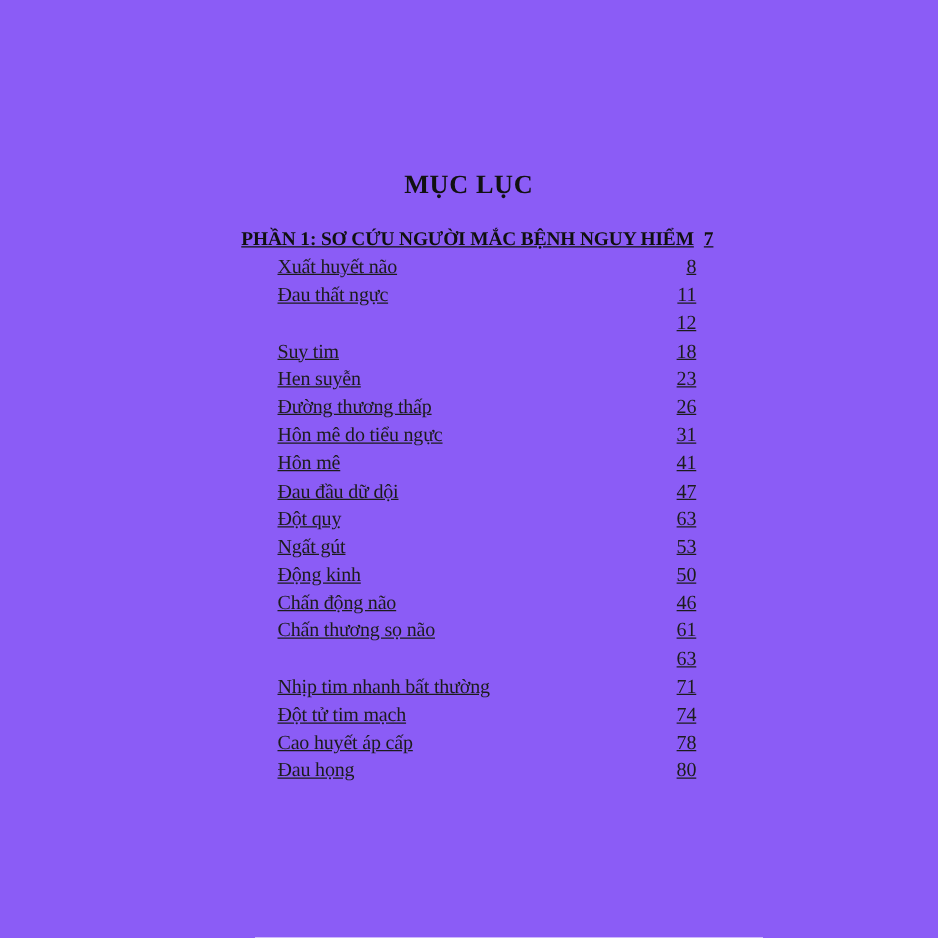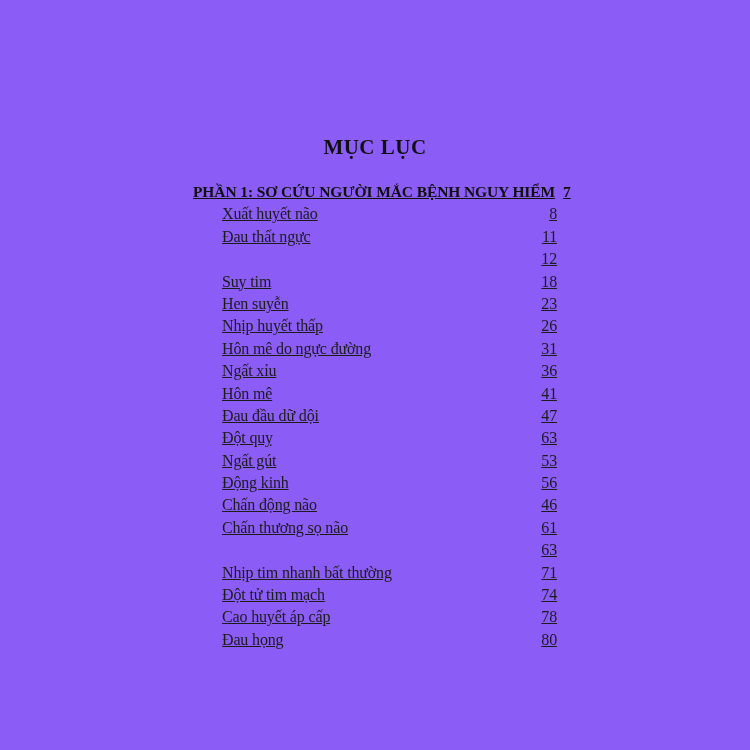--- a/index.html
+++ b/index.html
@@ -116,36 +116,31 @@
     <span class="toc-pagenum">18</span>
   </div>
 
   <div class="toc-row">
     <span class="toc-label">Hen suyễn</span>
     <span class="dot-leader"></span>
     <span class="toc-pagenum">23</span>
   </div>
 
   <div class="toc-row">
-    <span class="toc-label">Nhịp huyết thấp</span>
+    <span class="toc-label">Đường thương thấp</span>
     <span class="dot-leader"></span>
     <span class="toc-pagenum">26</span>
   </div>
 
   <div class="toc-row">
-    <span class="toc-label">Hôn mê do ngực đường</span>
+    <span class="toc-label">Hôn mê do tiểu ngực</span>
     <span class="dot-leader"></span>
     <span class="toc-pagenum">31</span>
   </div>
 
-  <div class="toc-row">
-    <span class="toc-label">Ngất xỉu</span>
-    <span class="dot-leader"></span>
-    <span class="toc-pagenum">36</span>
-  </div>
 
   <div class="toc-row">
     <span class="toc-label">Hôn mê</span>
     <span class="dot-leader"></span>
     <span class="toc-pagenum">41</span>
   </div>
 
 
   <div class="toc-row">
     <span class="toc-label">Đau đầu dữ dội</span>
@@ -161,21 +156,21 @@
 
   <div class="toc-row">
     <span class="toc-label">Ngất gút</span>
     <span class="dot-leader"></span>
     <span class="toc-pagenum">53</span>
   </div>
 
   <div class="toc-row">
     <span class="toc-label">Động kinh</span>
     <span class="dot-leader"></span>
-    <span class="toc-pagenum">56</span>
+    <span class="toc-pagenum">50</span>
   </div>
 
   <div class="toc-row">
     <span class="toc-label">Chấn động não</span>
     <span class="dot-leader"></span>
     <span class="toc-pagenum">46</span>
   </div>
 
   <div class="toc-row">
     <span class="toc-label">Chấn thương sọ não</span>

